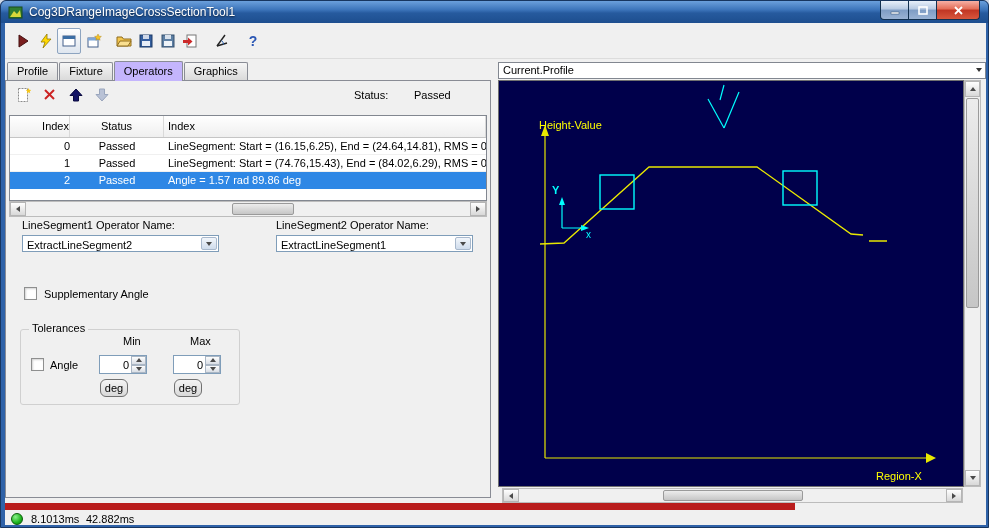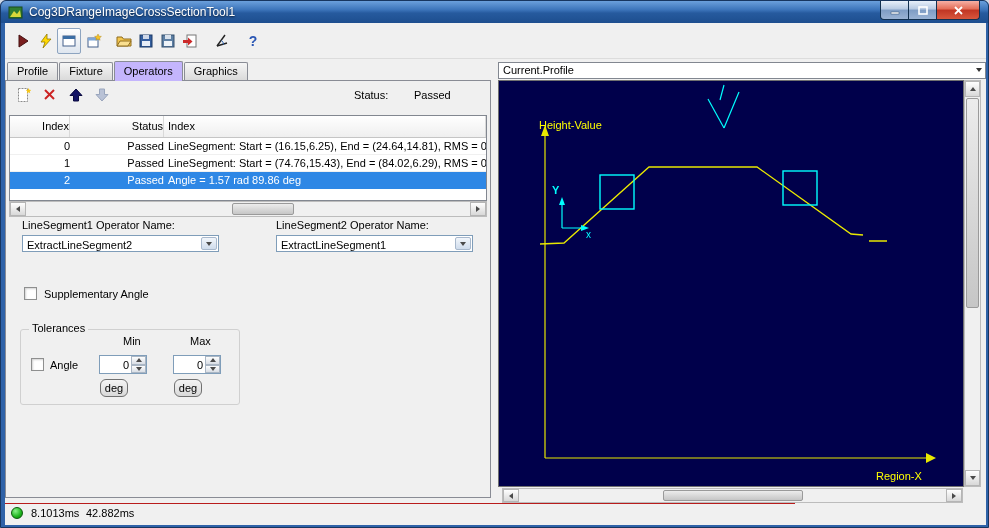--- a/index.html
+++ b/index.html
@@ -37,21 +37,21 @@
   .opbtn{position:absolute;top:4px;width:20px;height:20px;display:flex;align-items:center;justify-content:center;}
   #op-status-label{position:absolute;left:348px;top:8px;}
   #op-status-value{position:absolute;left:408px;top:8px;}
   
   #optable{position:absolute;left:3px;top:34px;width:478px;height:86px;background:#fff;border:1px solid #828790;overflow:hidden;}
   .thead{display:flex;height:22px;background:linear-gradient(#ffffff,#efefef);border-bottom:1px solid #c5c5c5;}
   .th{line-height:21px;border-right:1px solid #d9d9d9;overflow:hidden;white-space:nowrap;}
   .trow{display:flex;height:17px;border-bottom:1px solid #f0f0f0;}
   .td{line-height:16px;overflow:hidden;white-space:nowrap;}
   .col-index{width:60px;text-align:right;flex:none;}
-  .col-status{width:94px;text-align:right;flex:none;}
+  .col-status{width:94px;text-align:center;flex:none;}
   .col-result{flex:1;text-align:left;padding-left:4px;}
   .trow.selected{background:#2E87E5;color:#fff;border-bottom:none;}
   
   .sb{position:absolute;background:#f0f0f0;border:1px solid #bcbcbc;}
   .sb .sbtn{position:absolute;background:linear-gradient(#fefefe,#d8d8d8);border:1px solid #b5b5b5;
             display:flex;align-items:center;justify-content:center;}
   .sb.h .sbtn{width:16px;top:0;bottom:0;}
   .sb.h .sbtn.left{left:0;}  .sb.h .sbtn.right{right:0;}
   .sb.v .sbtn{height:16px;left:0;right:0;}
   .sb.v .sbtn.up{top:0;}  .sb.v .sbtn.down{bottom:0;}
@@ -85,21 +85,21 @@
            background:linear-gradient(#f4f4f4,#d9d9d9);text-align:center;line-height:16px;}
   
   #profile-selector{position:absolute;left:493px;top:39px;width:488px;height:17px;background:#fff;border:1px solid #828790;}
   #profile-selector .val{position:absolute;left:4px;top:1px;}
   #profile-selector .drop{position:absolute;right:3px;top:5px;}
   #display{position:absolute;left:493px;top:57px;width:466px;height:407px;background:#00004B;border:1px solid #707070;}
   #vscroll{left:959px;top:57px;width:17px;height:407px;}
   #rhscroll{left:497px;top:465px;width:461px;height:15px;}
   #thscroll{left:3px;top:120px;width:478px;height:16px;}
   
-  #statusbar{position:absolute;left:0;top:480px;width:790px;height:19px;background:#f0f0f0;border-top:1px solid #b91c1c;}
+  #statusbar{position:absolute;left:0;top:480px;width:790px;height:19px;background:#f0f0f0;border-top:7px solid #b91c1c;}
   #led{position:absolute;left:6px;top:3px;width:12px;height:12px;border-radius:50%;border:1px solid #0a5c0a;
        background:radial-gradient(circle at 35% 30%,#8af28a,#1db31d 60%,#0c7a0c);}
   #time1{position:absolute;left:26px;top:3px;}
   #time2{position:absolute;left:81px;top:3px;text-align:right;}
   svg text{font-family:"Liberation Sans",sans-serif;}
 </style>
 </head>
 <body>
 
 <div id="window">

